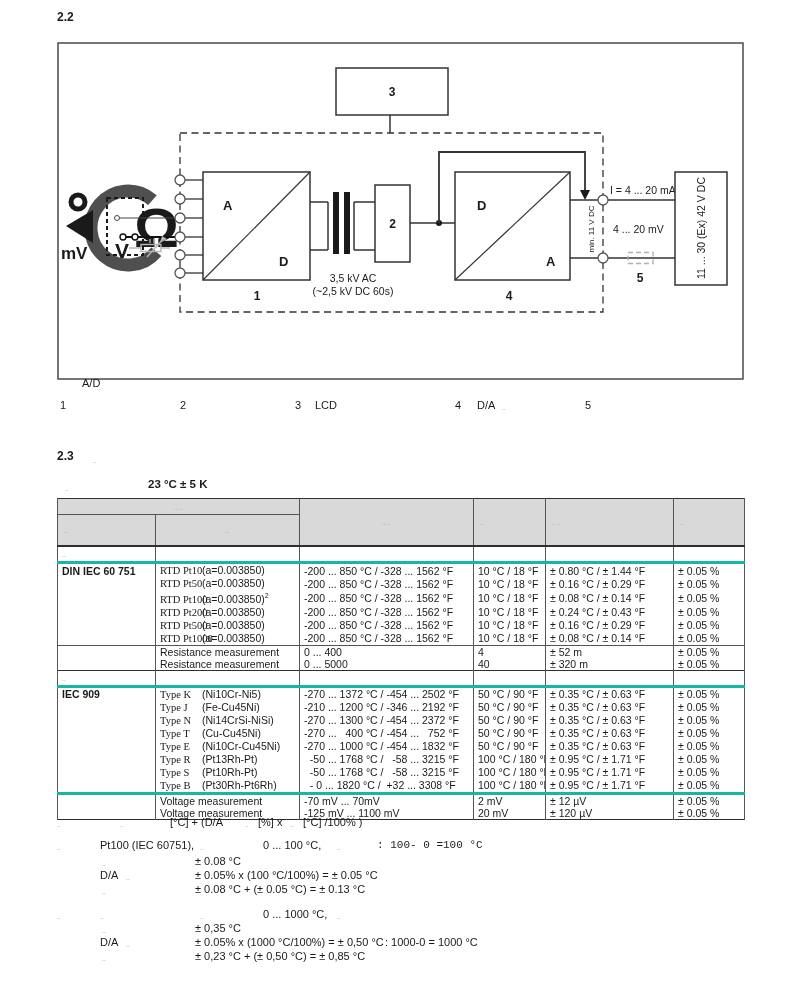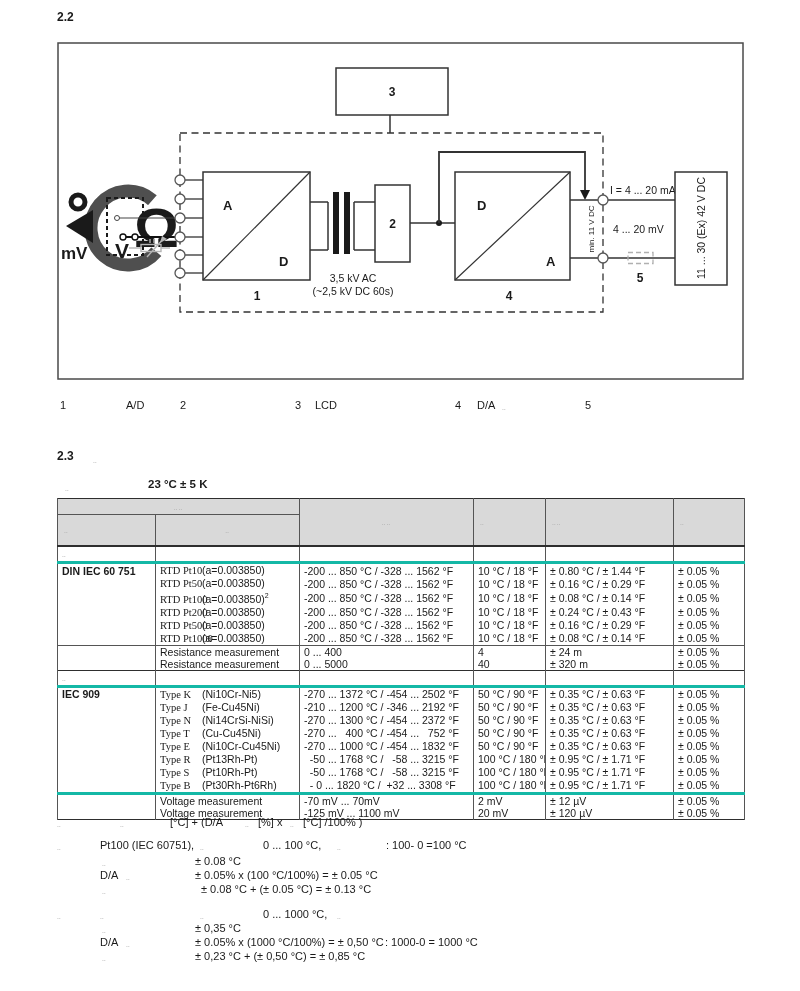--- a/index.html
+++ b/index.html
@@ -132,21 +132,21 @@
 
     <rect x="571" y="210.5" width="25" height="11" fill="none" stroke="#b0b0b0" stroke-width="1.3" stroke-dasharray="5 3"></rect>
     <text x="583" y="240" font-size="12" font-weight="bold" text-anchor="middle">5</text>
 
     <rect x="618" y="130" width="52" height="113" fill="#fff" stroke="#333" stroke-width="1.5"></rect>
     <text x="644" y="190" font-size="10.5" text-anchor="middle" transform="rotate(-90 644 186)">11 ... 30 (Ex) 42 V DC</text>
   </svg>
 
   <div>
     <span class="abs leg" style="left:60px;top:399px;">1</span>
-    <span class="abs leg" style="left:82px;top:399px;margin-left:44px;">A/D</span>
+    <span class="abs leg" style="left:82px;top:377px;">A/D</span>
     <span class="abs leg" style="left:180px;top:399px;">2</span>
     <span class="abs leg" style="left:295px;top:399px;">3</span>
     <span class="abs leg" style="left:315px;top:399px;">LCD</span>
     <span class="abs leg" style="left:455px;top:399px;">4</span>
     <span class="abs leg" style="left:477px;top:399px;">D/A</span>
     <span class="abs red" style="left:502px;top:403px;">‥</span>
     <span class="abs leg" style="left:585px;top:399px;">5</span>
   </div>
 
   <div class="abs h" style="left:57px;top:449px;">2.3</div>
@@ -232,21 +232,21 @@
           <td>-200 ... 850 °C / -328 ... 1562 °F</td>
           <td>10 °C / 18 °F</td>
           <td>± 0.08 °C / ± 0.14 °F</td>
           <td>± 0.05 %</td>
         </tr>
         <tr class="st-thin">
           <td class="des"></td>
           <td class="typ"><span>Resistance measurement</span></td>
           <td>0 ... 400</td>
           <td>4</td>
-          <td>± 24 m</td>
+          <td>± 52 m</td>
           <td>± 0.05 %</td>
         </tr>
         <tr>
           <td class="des"></td>
           <td class="typ"><span>Resistance measurement</span></td>
           <td>0 ... 5000</td>
           <td>40</td>
           <td>± 320 m</td>
           <td>± 0.05 %</td>
         </tr>
@@ -349,33 +349,33 @@
     <span class="abs red" style="left:245px;top:820px;">‥</span>
     <span class="abs fn" style="left:258px;top:816px;">[%] x</span>
     <span class="abs red" style="left:290px;top:820px;">‥</span>
     <span class="abs fn" style="left:303px;top:816px;">[°C] /100% )</span>
 
     <span class="abs red" style="left:57px;top:843px;">‥</span>
     <span class="abs fn" style="left:100px;top:839px;">Pt100 (IEC 60751),</span>
     <span class="abs red" style="left:200px;top:843px;">‥</span>
     <span class="abs fn" style="left:263px;top:839px;">0 ... 100 °C,</span>
     <span class="abs red" style="left:337px;top:843px;">‥</span>
-    <span class="abs fn" style="left:386px;top:839px;">: 100- 0 =100 °C</span>
+    <span class="abs fn" style="left:377px;top:839px;font-family:Liberation Mono, monospace;">: 100- 0 =100 °C</span>
 
     <span class="abs fn" style="left:100px;top:855px;"></span>
     <span class="abs red" style="left:102px;top:859px;">‥</span>
     <span class="abs fn" style="left:195px;top:855px;">± 0.08 °C</span>
 
     <span class="abs fn" style="left:100px;top:869px;">D/A</span>
     <span class="abs red" style="left:126px;top:873px;">‥</span>
     <span class="abs fn" style="left:195px;top:869px;">± 0.05% x (100 °C/100%) = ± 0.05 °C</span>
 
     <span class="abs fn" style="left:100px;top:883px;"></span>
     <span class="abs red" style="left:102px;top:887px;">‥</span>
-    <span class="abs fn" style="left:201px;top:883px;">± 0.08 °C + (± 0.05 °C) = ± 0.13 °C</span>
+    <span class="abs fn" style="left:195px;top:883px;">± 0.08 °C + (± 0.05 °C) = ± 0.13 °C</span>
 
     <span class="abs red" style="left:57px;top:912px;">‥</span>
     <span class="abs red" style="left:100px;top:912px;">‥</span>
     <span class="abs red" style="left:200px;top:912px;">‥</span>
     <span class="abs fn" style="left:263px;top:908px;">0 ... 1000 °C,</span>
     <span class="abs red" style="left:337px;top:912px;">‥</span>
     <span class="abs fn" style="left:385px;top:936px;">: 1000-0 = 1000 °C</span>
 
     <span class="abs fn" style="left:100px;top:922px;"></span>
     <span class="abs red" style="left:102px;top:926px;">‥</span>

